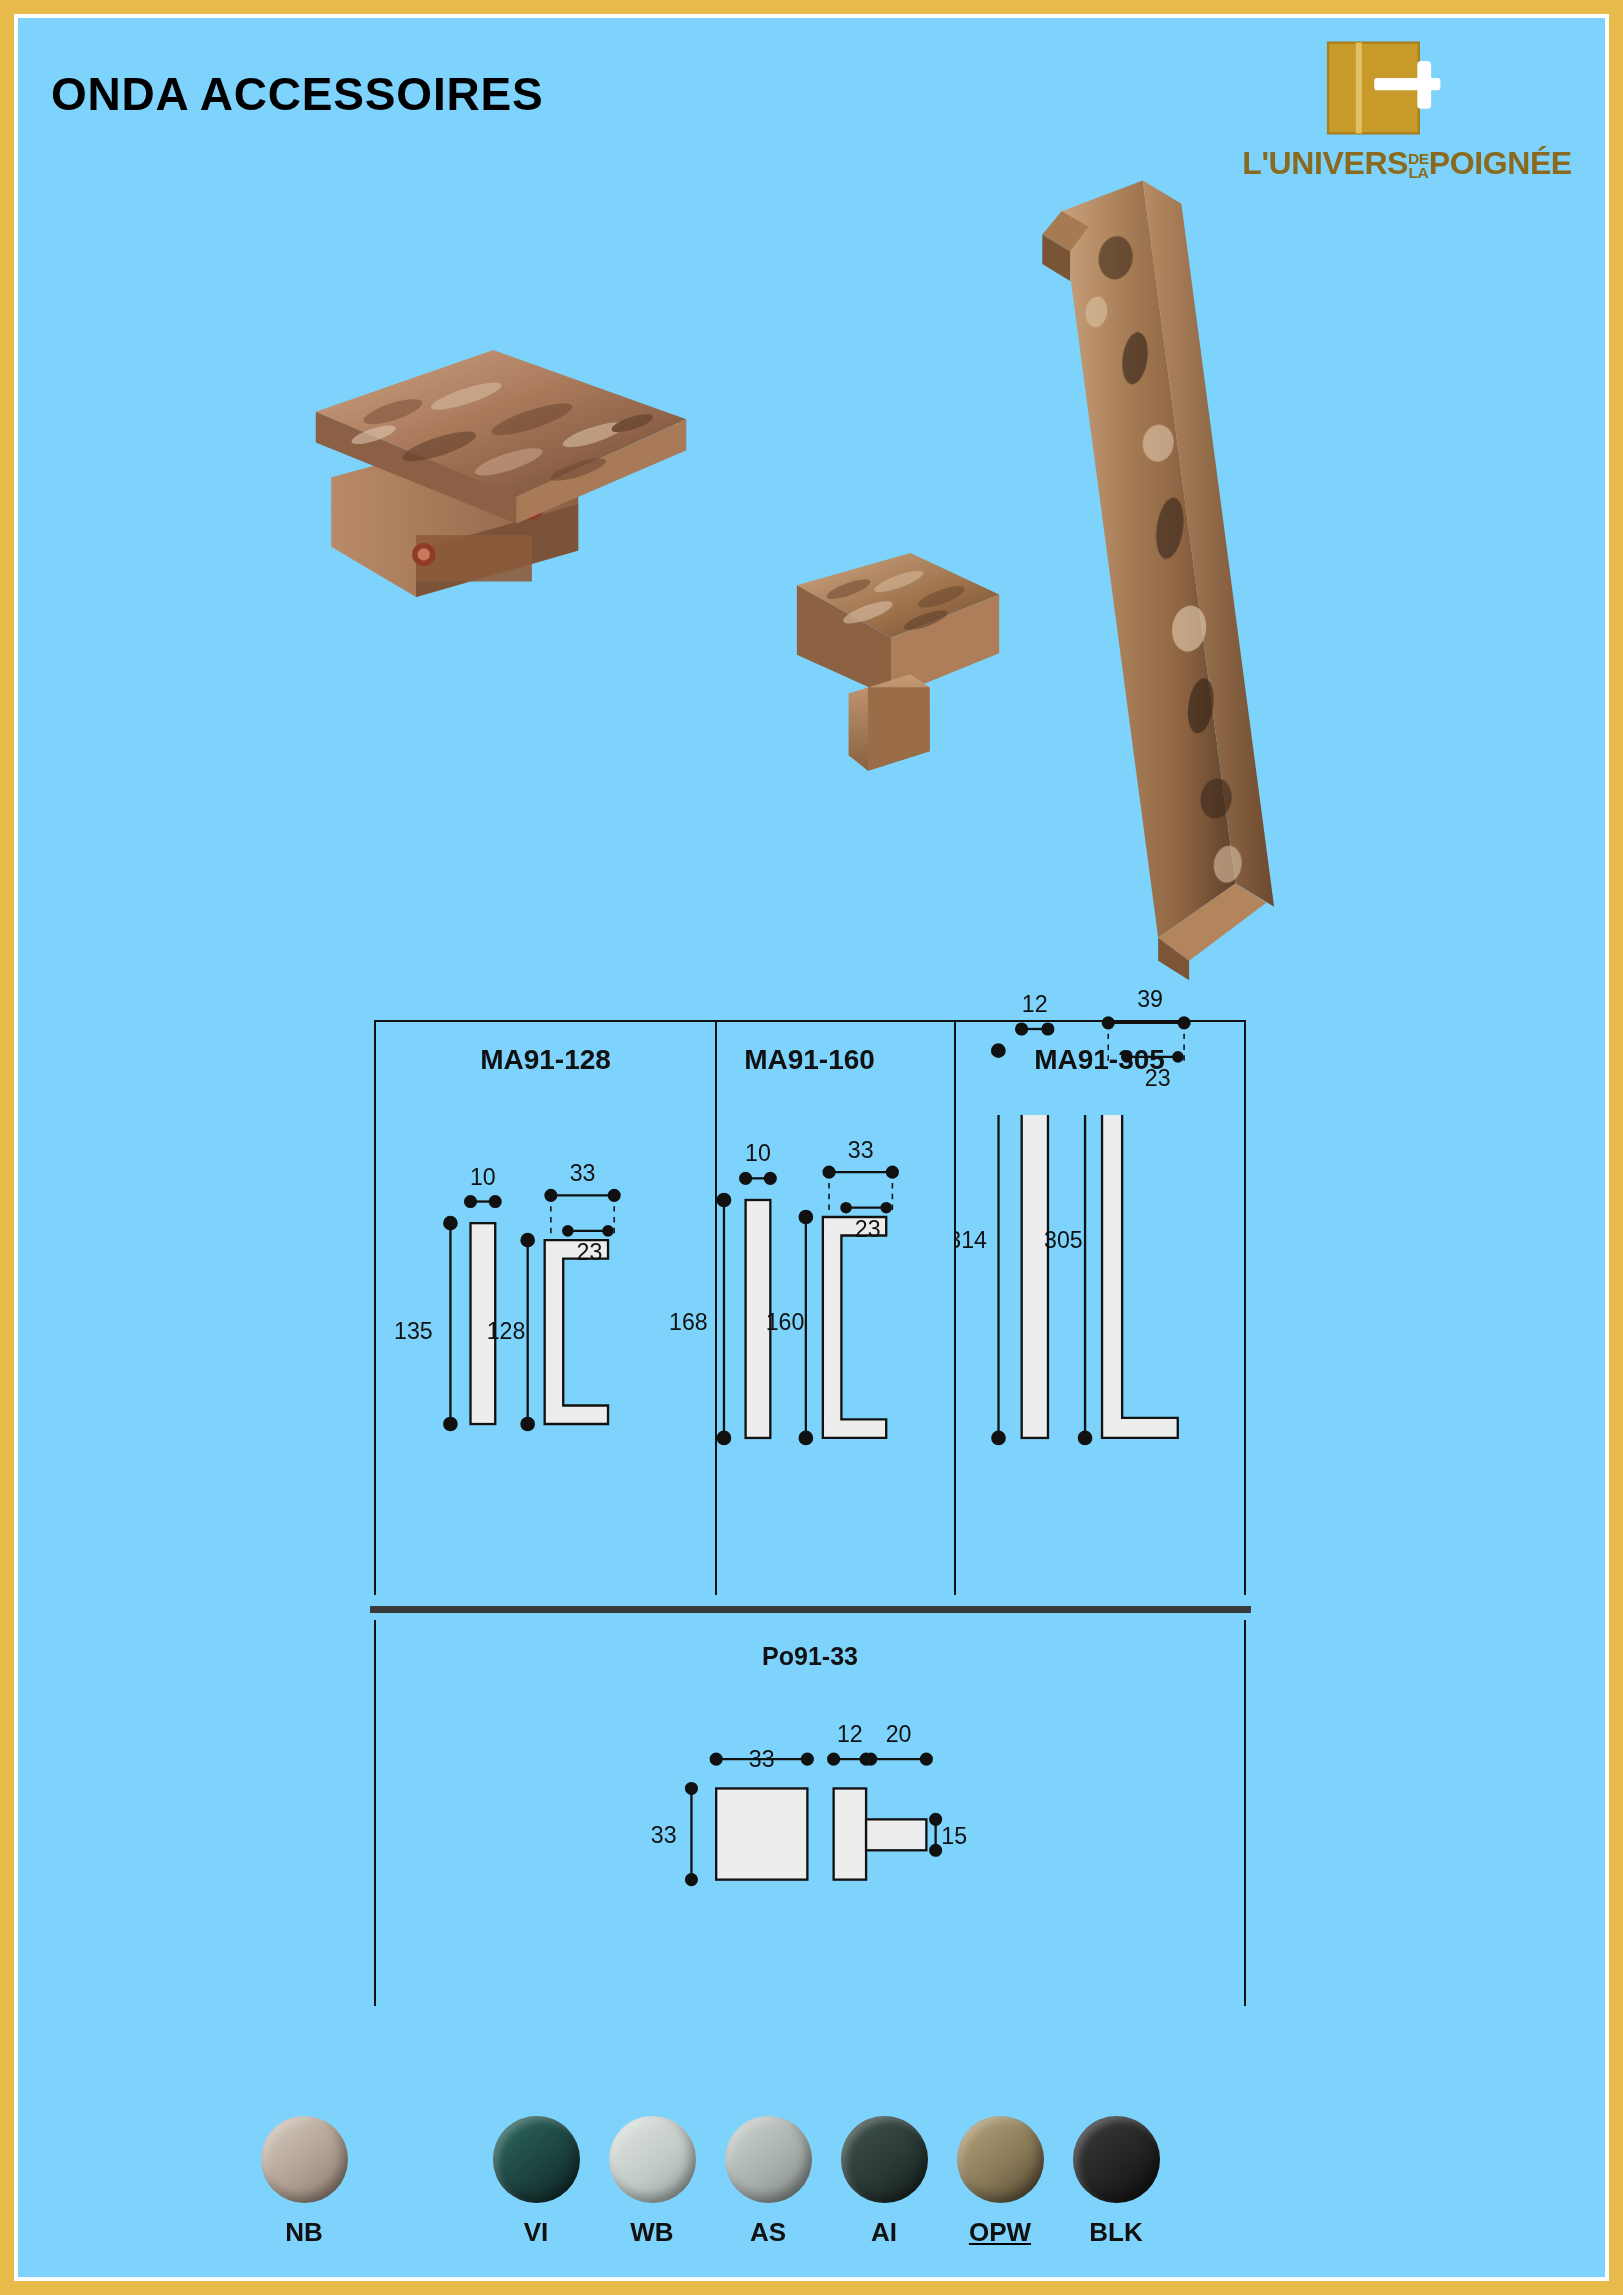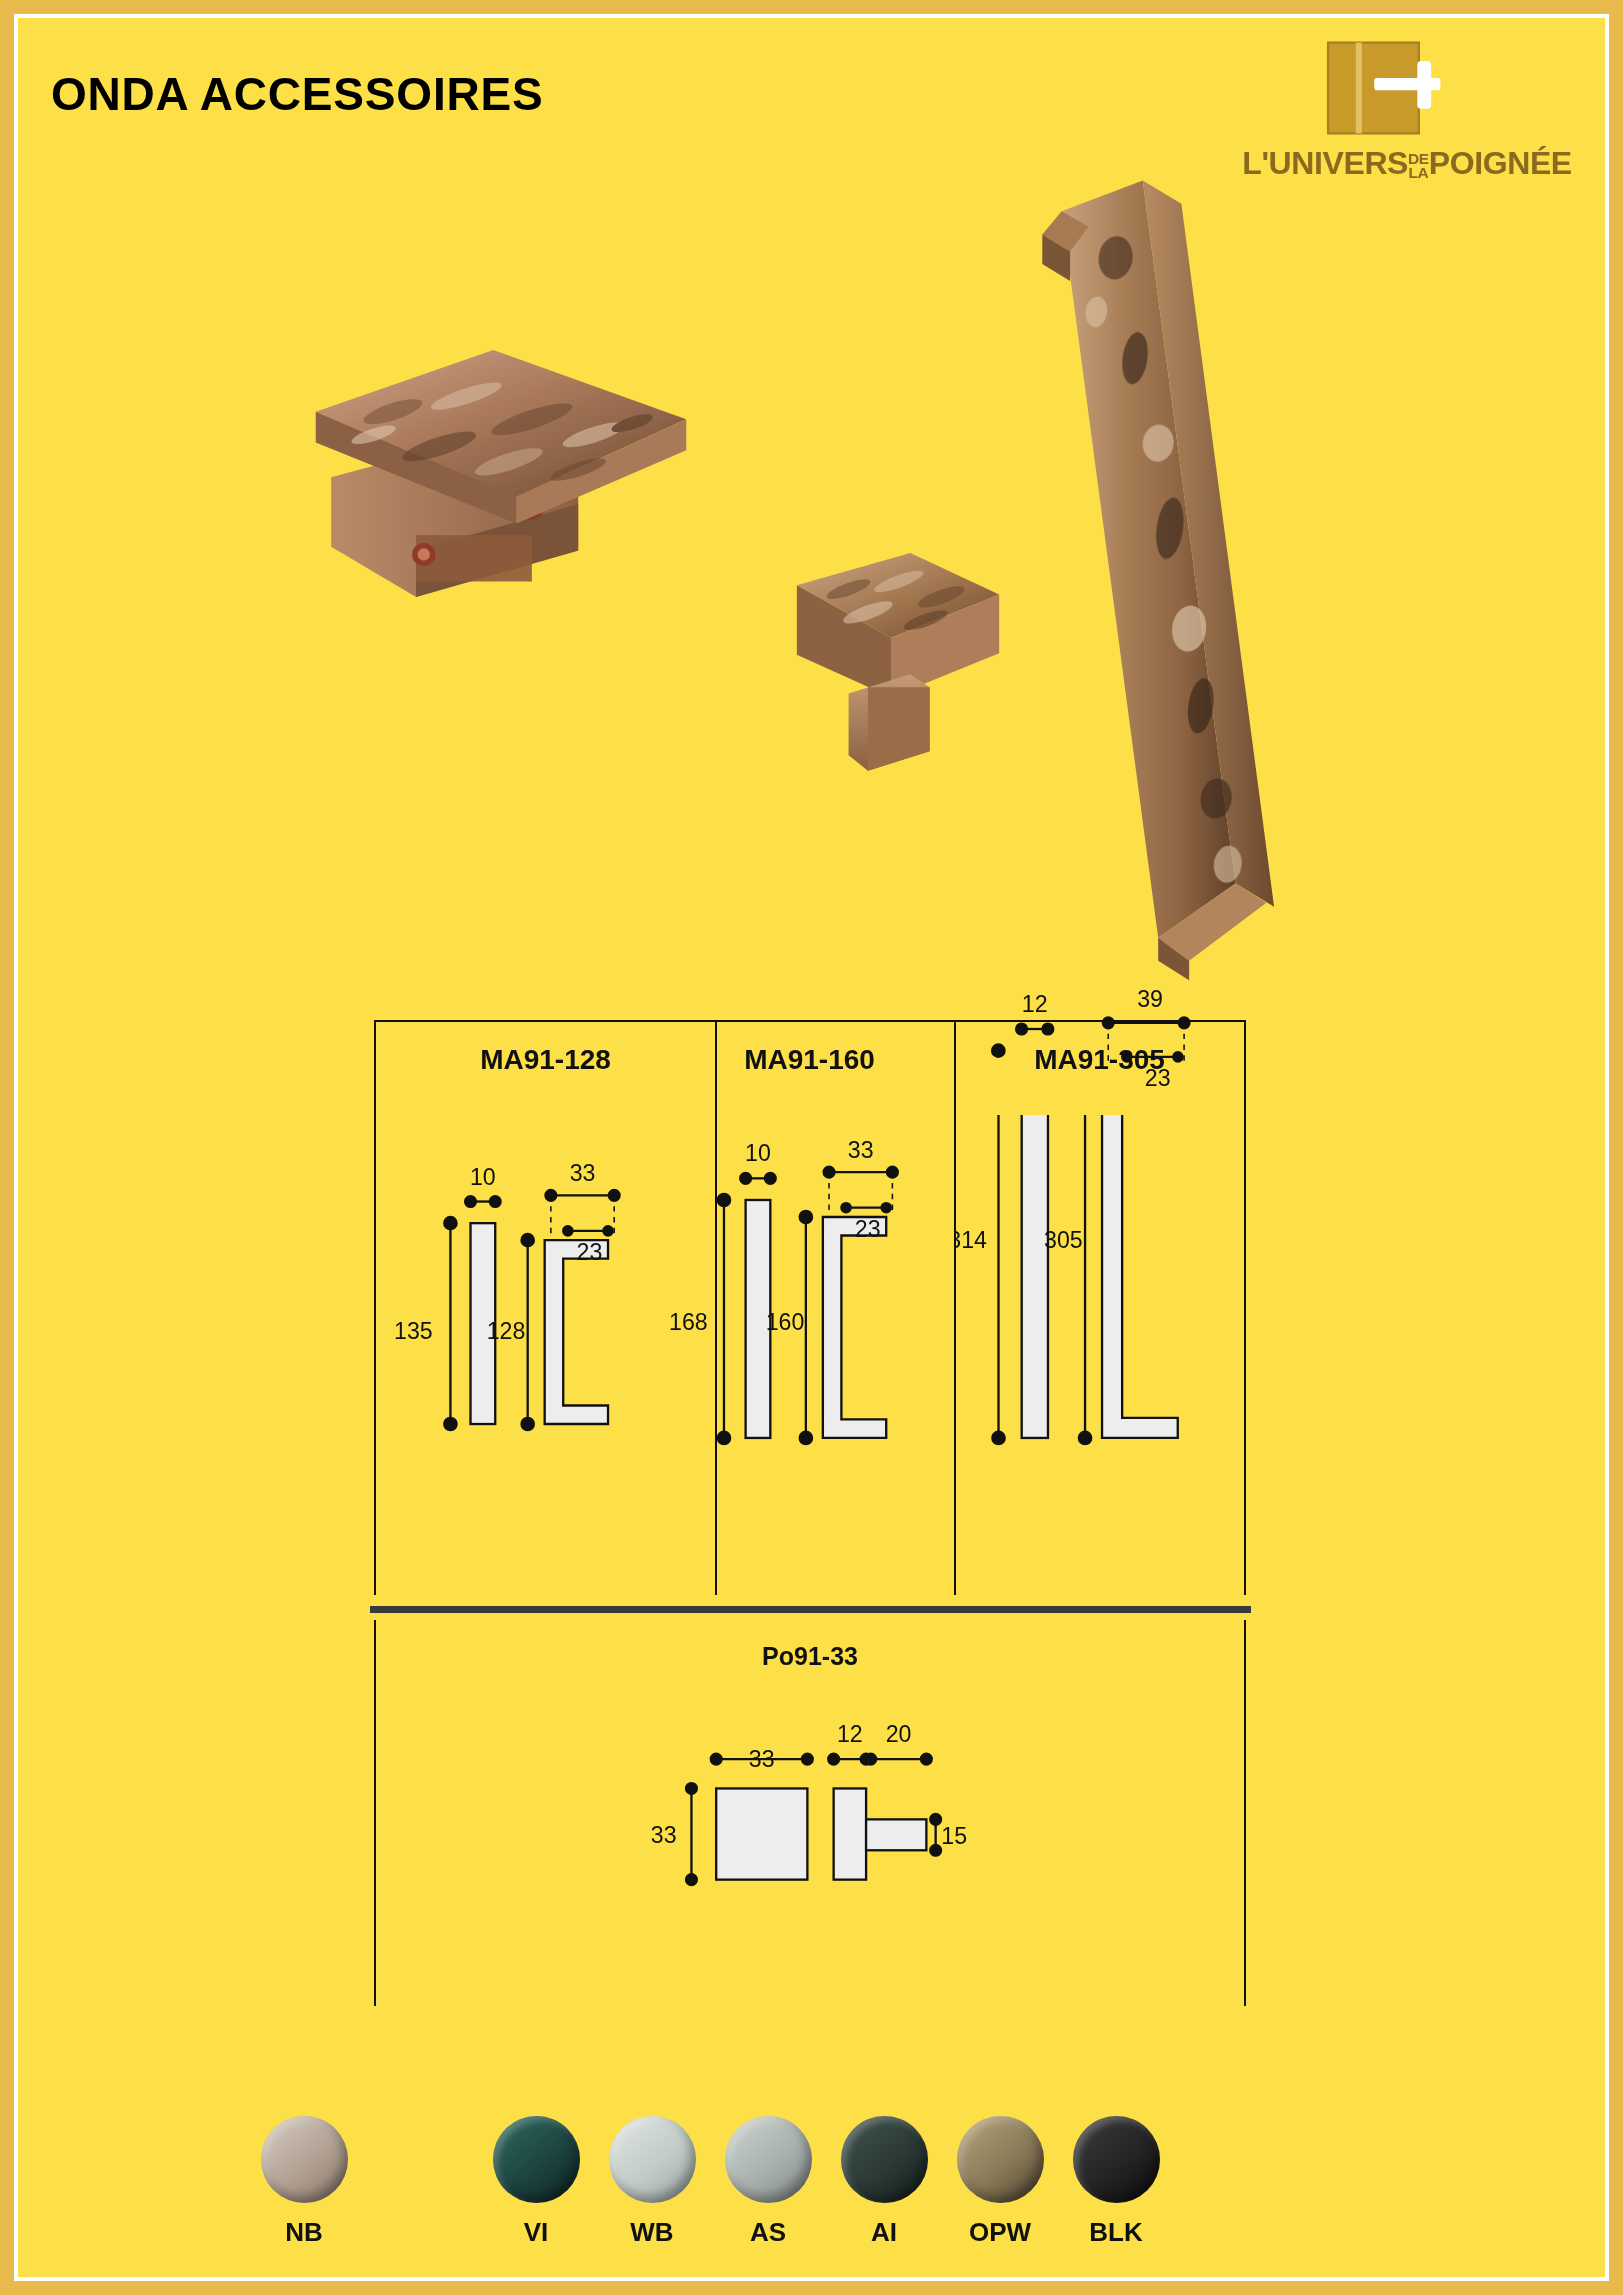--- a/index.html
+++ b/index.html
@@ -7,21 +7,21 @@
     width:1623px;height:2295px;
     background:#ffffff;
     font-family:"Liberation Sans", sans-serif;
     -webkit-font-smoothing:antialiased;
   }
   .page{
     position:relative;
     width:1623px;height:2295px;
     box-sizing:border-box;
     border:14px solid #e8b94b;
-    background:#fde047;
+    background:#7dd3fc;
     overflow:hidden;
   }
   .page:after{
     content:"";
     position:absolute;inset:0;
     border:4.6px solid #ffffff;
     pointer-events:none;
   }
 
   
@@ -412,21 +412,21 @@
       <div class="finish-label">WB</div>
     </div>
     <div class="finish" style="left:464px;">
       <div class="swatch" style="background:linear-gradient(140deg,#cfd6d2,#a9b1ad 55%,#7f8783)"></div>
       <div class="finish-label">AS</div>
     </div>
     <div class="finish" style="left:580px;">
       <div class="swatch" style="background:linear-gradient(140deg,#43544f,#2b3a36 55%,#15201d)"></div>
       <div class="finish-label">AI</div>
     </div>
-    <div class="finish" style="left:696px;">
+    <div class="finish" style="left:696px;text-decoration:underline;">
       <div class="swatch" style="background:linear-gradient(140deg,#b7a57d,#8a7a58 55%,#4f452f)"></div>
       <div class="finish-label">OPW</div>
     </div>
     <div class="finish" style="left:812px;">
       <div class="swatch" style="background:linear-gradient(140deg,#3d3d3d,#242424 55%,#0d0d0d)"></div>
       <div class="finish-label">BLK</div>
     </div>
   </div>
 
 </div>

